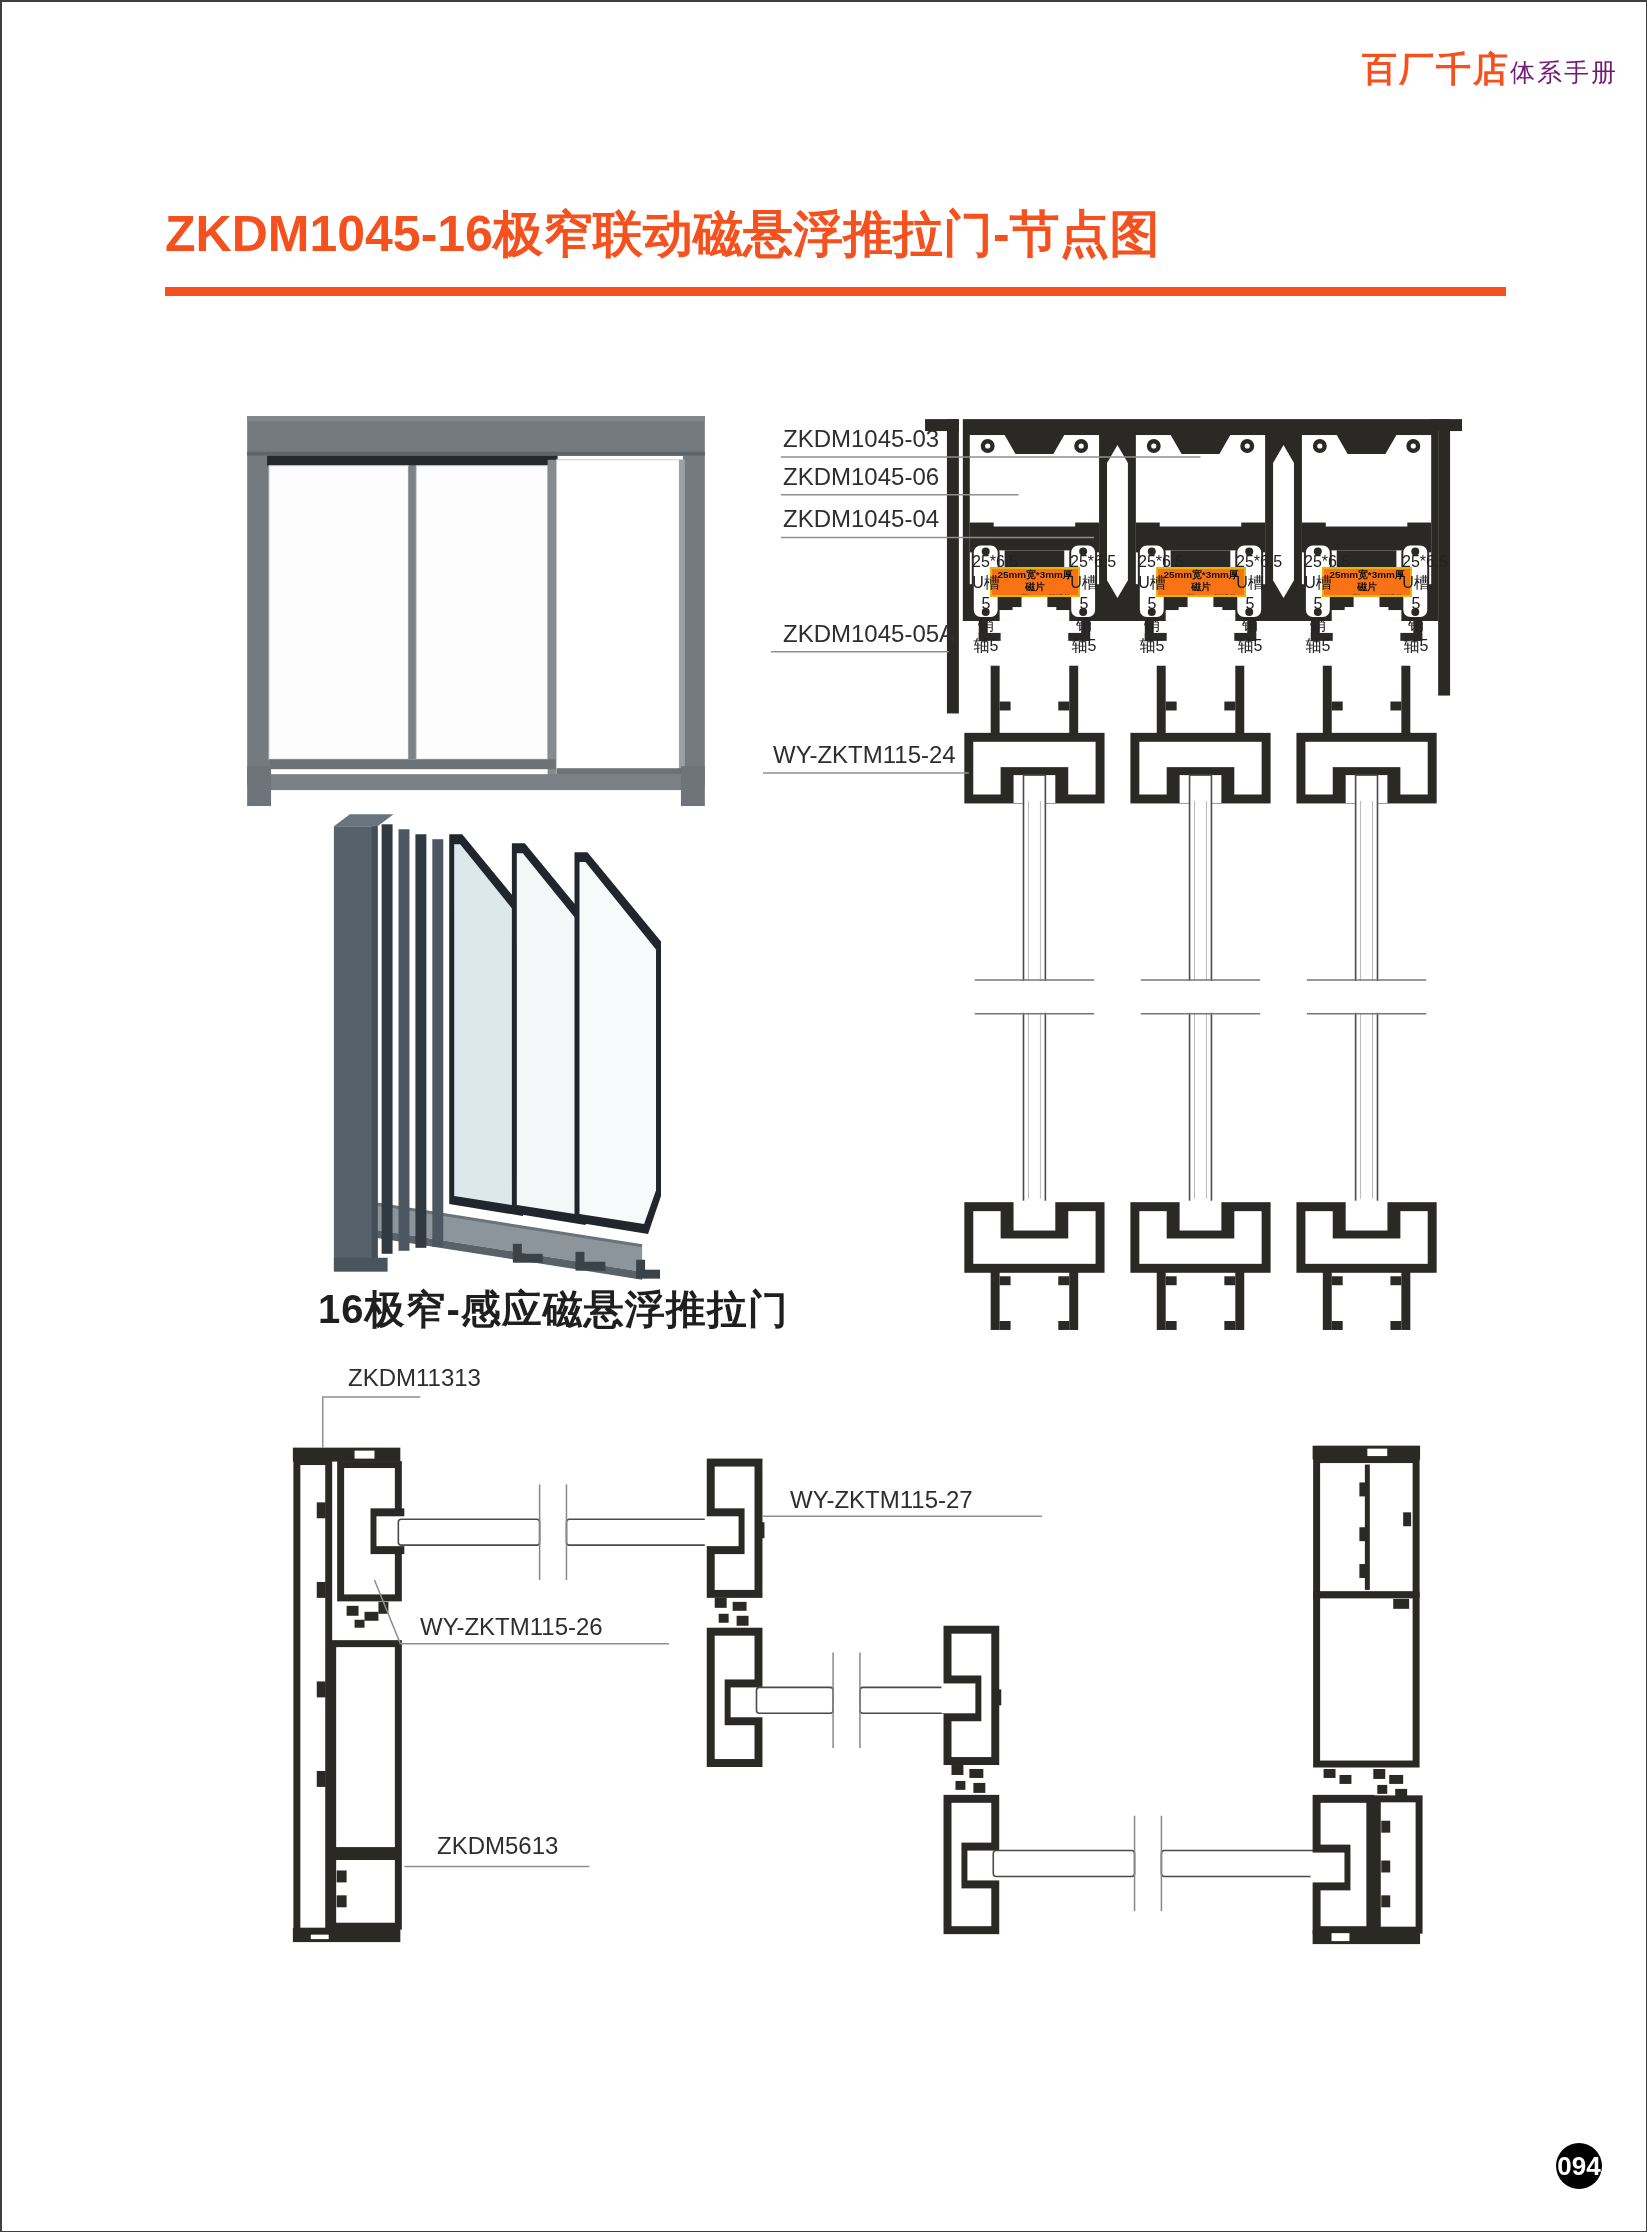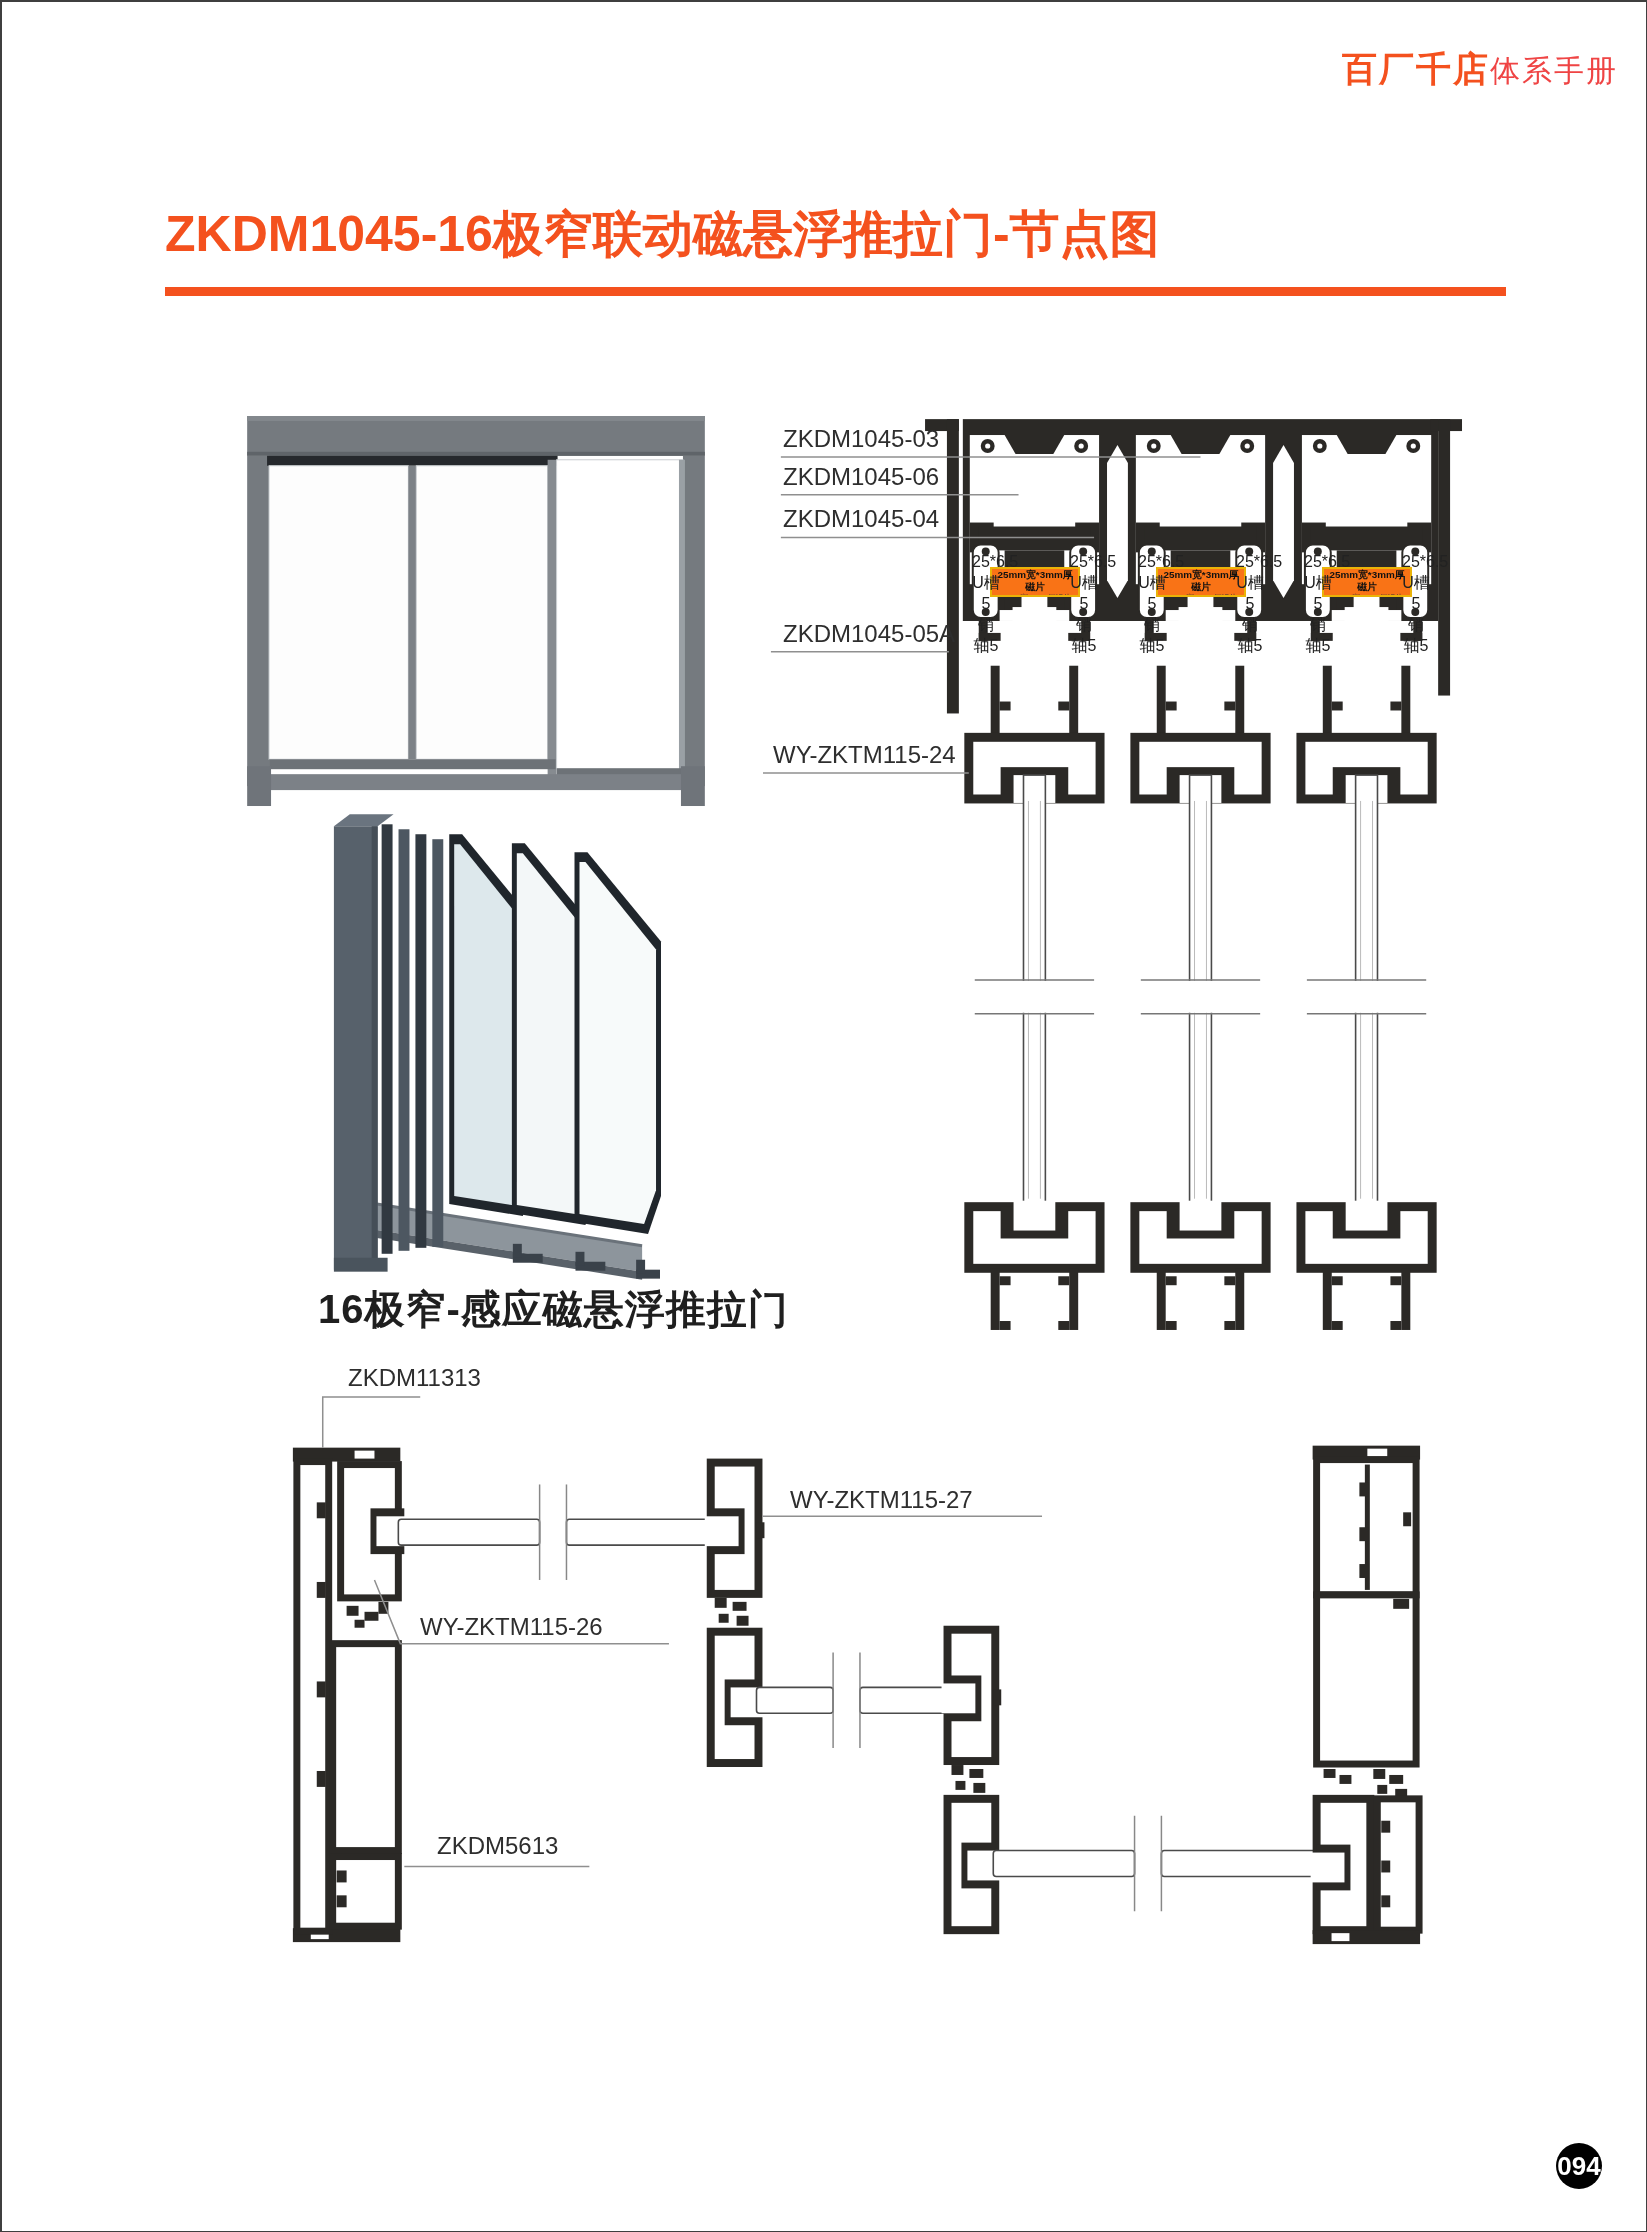--- a/index.html
+++ b/index.html
@@ -2,21 +2,21 @@
 <html><head>
 <meta charset="utf-8">
 <style>
   html,body{margin:0;padding:0;background:#e8e8e8;}
   .page{position:relative;width:1648px;height:2233px;background:#fff;
         border:2px solid #3f3f3f;box-sizing:border-box;overflow:hidden;
         font-family:"Liberation Sans", sans-serif;}
   
   .hdr{position:absolute;top:44px;right:28px;display:flex;align-items:baseline;gap:0;}
   .hdr .brand{font-size:35px;font-weight:bold;color:#F4511E;letter-spacing:2px;}
-  .hdr .manual{font-size:30px;color:#ef4444;letter-spacing:2px;}
+  .hdr .manual{font-size:25px;color:#701a75;letter-spacing:2px;}
   
   .title{position:absolute;left:163px;top:199px;font-size:50px;font-weight:bold;
          color:#F4511E;white-space:nowrap;letter-spacing:0px;text-align:right;}
   .rule{position:absolute;left:163px;top:285px;width:1341px;height:9px;background:#F4511E;}
   
   .lbl{position:absolute;font-size:24px;color:#2e2e2e;white-space:nowrap;line-height:1.1;}
   .caption{position:absolute;left:316px;top:1280px;font-size:40px;color:#1f1f1f;
            font-weight:bold;letter-spacing:1px;white-space:nowrap;}
   
   .plate{position:absolute;width:90px;height:30px;background:#f97316;border:2px solid #eab308;

